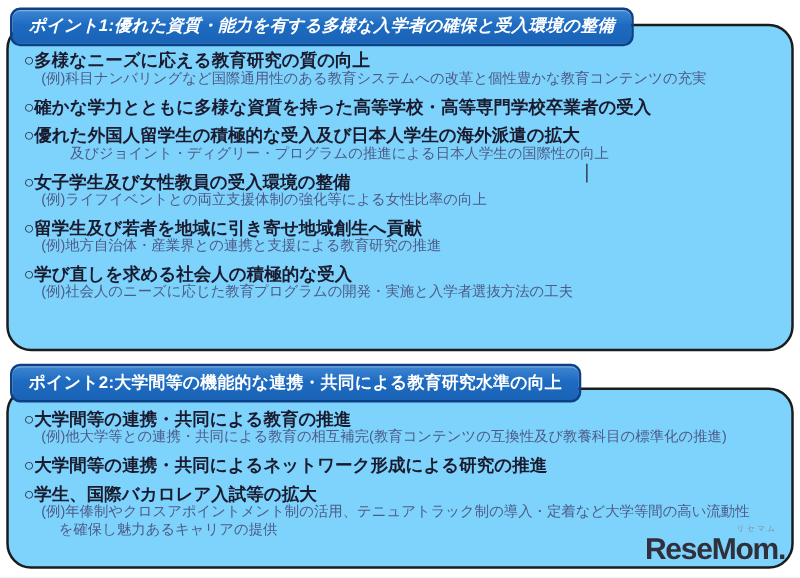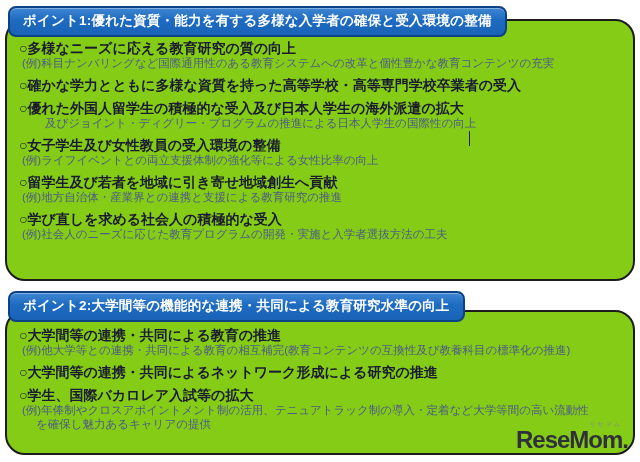--- a/index.html
+++ b/index.html
@@ -22,47 +22,47 @@
     border-radius: 8px;
     box-shadow: inset 0 1px 0 rgba(255,255,255,0.35);
     color: #ffffff;
     font-size: 13.5px;
     font-weight: 700;
     line-height: 1;
     padding: 6px 13px 7px 13px;
     white-space: nowrap;
     letter-spacing: 0.2px;
   }
-  .header-1 { top: 6px; }
+  .header-1 { top: 6px; font-style: italic; }
   .header-2 { top: 291px; }
   .round-box {
     position: absolute;
     left: 5px;
     width: 630px;
-    background: #84cc16;
+    background: #7dd3fc;
     border: 2px solid #1c1c1c;
     border-radius: 20px;
     z-index: 1;
   }
   .box-1 { top: 19px;  height: 262px; padding: 19px 8px 4px 12px; }
   .box-2 { top: 310px; height: 145px; padding: 15px 12px 4px 12px; }
   .item { margin-bottom: 7px; }
   .item-title {
     color: #1b1b2f;
     font-size: 14px;
     font-weight: 700;
     line-height: 16px;
     white-space: nowrap;
   }
   .item-example {
     color: #4d5b87;
     font-size: 11.5px;
     font-weight: 400;
     line-height: 14px;
-    margin-left: 3px;
+    margin-left: 14px;
     white-space: nowrap;
   }
   .example-cont-1 { padding-left: 23px; }
   .example-cont-2 { padding-left: 14px; }
   .text-cursor {
     position: absolute;
     left: 469px;
     top: 131px;
     width: 1px;
     height: 15px;

